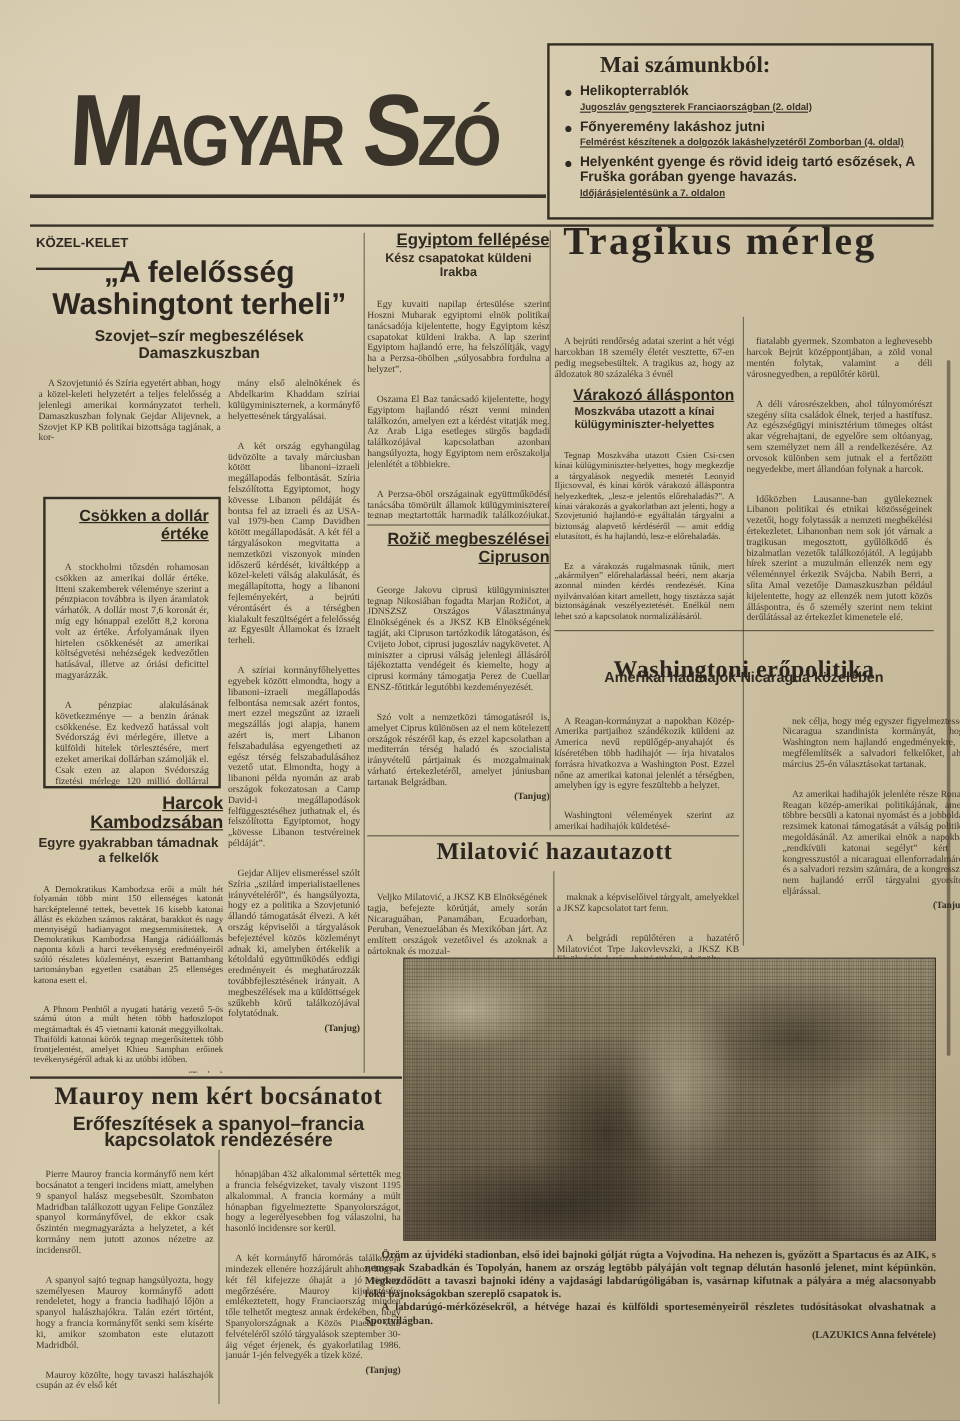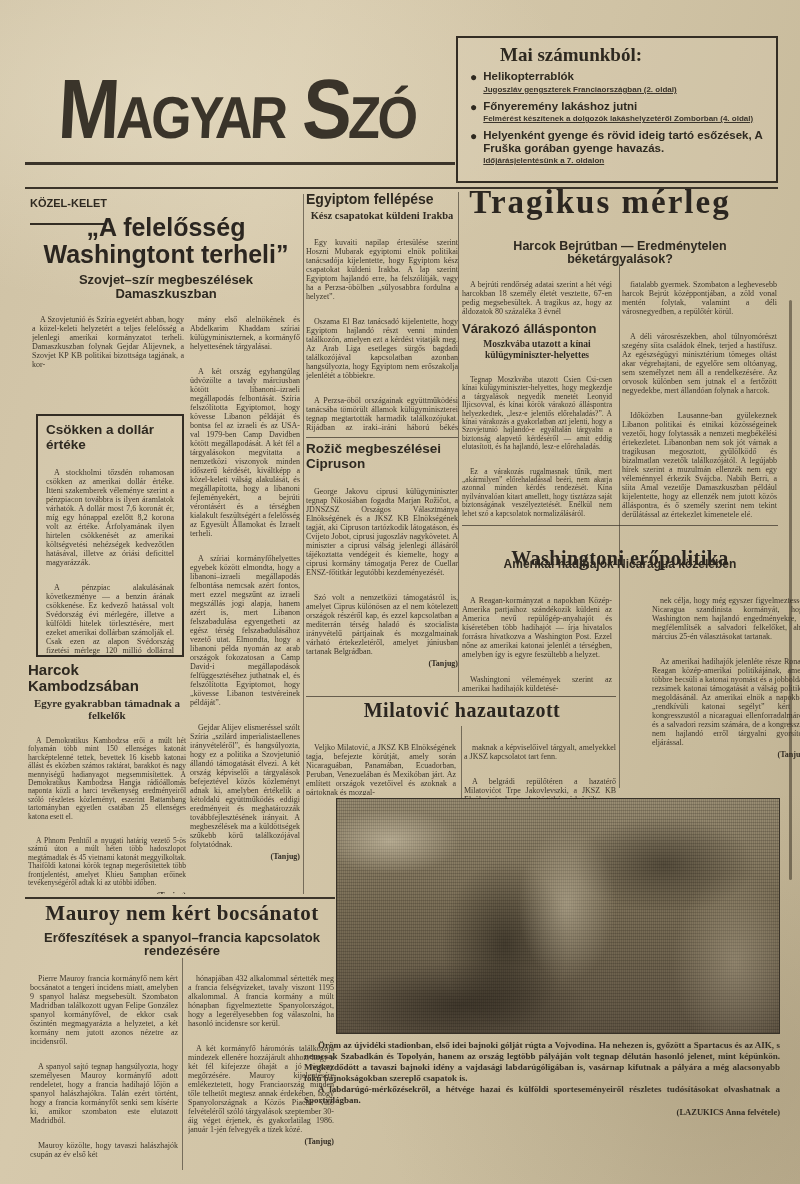--- a/index.html
+++ b/index.html
@@ -56,23 +56,23 @@
   }
   .deck{font-family:"Liberation Sans",sans-serif;font-weight:bold;text-align:center;color:#2f2a21;}
   .deck-wash{left:30px;top:273px;width:272px;font-size:13px;line-height:14px;}
   .h-serif{font-family:"Liberation Serif",serif;font-weight:bold;text-align:center;color:#2b2620;}
   .h-tragikus{left:442px;top:184px;width:316px;font-size:33px;letter-spacing:2px;}
   .deck-tragikus{left:462px;top:240px;width:316px;font-size:12.5px;line-height:13px;}
   .h-washingtoni{left:462px;top:530px;width:316px;font-size:20px;letter-spacing:.5px;margin-top:17px;}
   .deck-washingtoni{left:462px;top:557px;width:316px;font-size:12px;}
   .h-milatovic{left:306px;top:699px;width:312px;font-size:20px;letter-spacing:.5px;}
   .h-mauroy{left:28px;top:901px;width:308px;font-size:21px;letter-spacing:.5px;}
-  .deck-mauroy{left:28px;top:931px;width:308px;font-size:13px;line-height:13px;}
-  .sec-title{font-family:"Liberation Sans",sans-serif;font-weight:bold;text-align:left;color:#2e2920;margin:0 0 3px 0;}
-  .sec-deck{font-family:Liberation Serif, serif;font-weight:bold;text-align:center;color:#332d24;margin:0 0 5px 0;}
+  .deck-mauroy{left:28px;top:931px;width:308px;font-size:16px;line-height:13px;}
+  .sec-title{font-family:"Liberation Sans",sans-serif;font-weight:bold;text-align:right;color:#2e2920;margin:0 0 3px 0;text-decoration:underline;}
+  .sec-deck{font-family:Liberation Sans, sans-serif;font-weight:bold;text-align:center;color:#332d24;margin:0 0 5px 0;}
 
   
   .bcol{overflow:hidden;}
   .bcol p{margin:16px 0 3px 0;text-align:justify;text-indent:8px;color:#3b3429;font-family:Liberation Serif, serif;}
   .t8 p{font-size:8px;line-height:9px;}
   .t75 p{font-size:7.5px;line-height:8.4px;}
   .credit{display:block;text-align:right;font-weight:bold;font-size:8px;color:#332d24;margin-top:1px;}
 
   
   .dollar-box{
@@ -185,21 +185,20 @@
   <div class="abs hrule-thin" style="left:306px;top:437px;width:152px;"></div>
 
   <div class="abs bcol t8" style="left:306px;top:442px;width:152px;height:250px;">
     <div class="sec-title" style="font-size:13.5px;line-height:14.5px;">Rožič megbeszélései Cipruson</div>
     <p>George Jakovu ciprusi külügyminiszter tegnap Nikosiában fogadta Marjan Rožičot, a JDNSZSZ Országos Választmánya Elnökségének és a JKSZ KB Elnökségének tagját, aki Cipruson tartózkodik látogatáson, és Cvijeto Jobot, ciprusi jugoszláv nagykövetet. A miniszter a ciprusi válság jelenlegi állásáról tájékoztatta vendégeit és kiemelte, hogy a ciprusi kormány támogatja Perez de Cuellar ENSZ-főtitkár legutóbbi kezdeményezését.</p>
     <p>Szó volt a nemzetközi támogatásról is, amelyet Ciprus különösen az el nem kötelezett országok részéről kap, és ezzel kapcsolatban a mediterrán térség haladó és szocialista irányvételű pártjainak és mozgalmainak várható értekezletéről, amelyet júniusban tartanak Belgrádban.</p>
     <span class="credit">(Tanjug)</span>
   </div>
 
   <div class="abs h-serif h-tragikus">Tragikus mérleg</div>
-  <div class="abs deck deck-tragikus">Harcok Bejrútban — Eredménytelen béketárgyalások?</div>
 
   <div class="abs bcol t8" style="left:462px;top:264px;width:150px;height:56px;">
     <p>A bejrúti rendőrség adatai szerint a hét végi harcokban 18 személy életét vesztette, 67-en pedig megsebesültek. A tragikus az, hogy az áldozatok 80 százaléka 3 évnél</p>
   </div>
 
   <div class="abs bcol t75" style="left:462px;top:322px;width:150px;height:200px;">
     <div class="sec-title" style="font-size:13px;line-height:14px;">Várakozó állásponton</div>
     <div class="sec-deck" style="font-size:9.5px;line-height:10.5px;">Moszkvába utazott a kínai külügyminiszter-helyettes</div>
     <p>Tegnap Moszkvába utazott Csien Csi-csen kínai külügyminiszter-helyettes, hogy megkezdje a tárgyalások negyedik menetét Leonyid Iljicsovval, és kínai körök várakozó álláspontra helyezkedtek, „lesz-e jelentős előrehaladás?”. A kínai várakozás a gyakorlatban azt jelenti, hogy a Szovjetunió hajlandó-e egyáltalán tárgyalni a biztonság alapvető kérdéséről — amit eddig elutasított, és ha hajlandó, lesz-e előrehaladás.</p>
     <p>Ez a várakozás rugalmasnak tűnik, mert „akármilyen” előrehaladással beéri, nem akarja azonnal minden kérdés rendezését. Kína nyilvánvalóan kitart amellett, hogy tisztázza saját biztonságának veszélyeztetését. Enélkül nem lehet szó a kapcsolatok normalizálásáról.</p>

